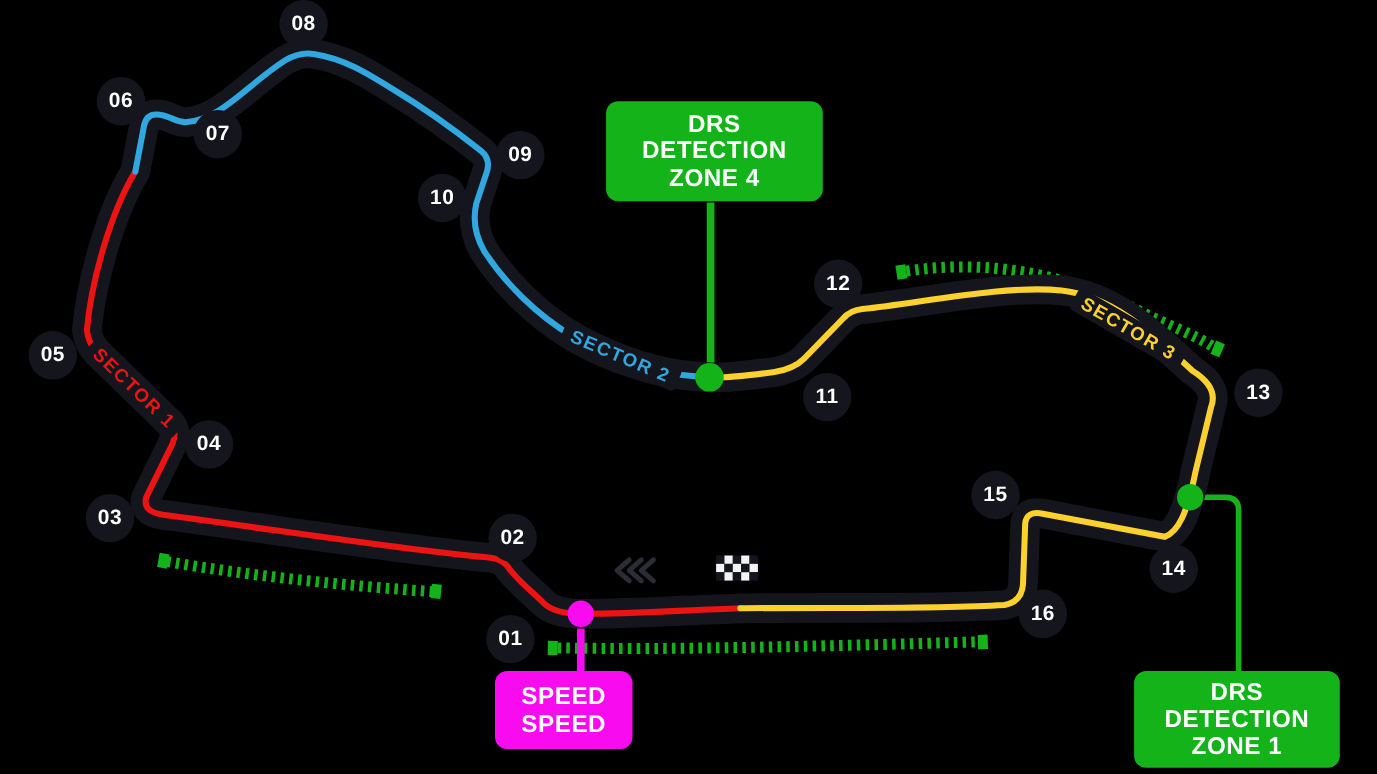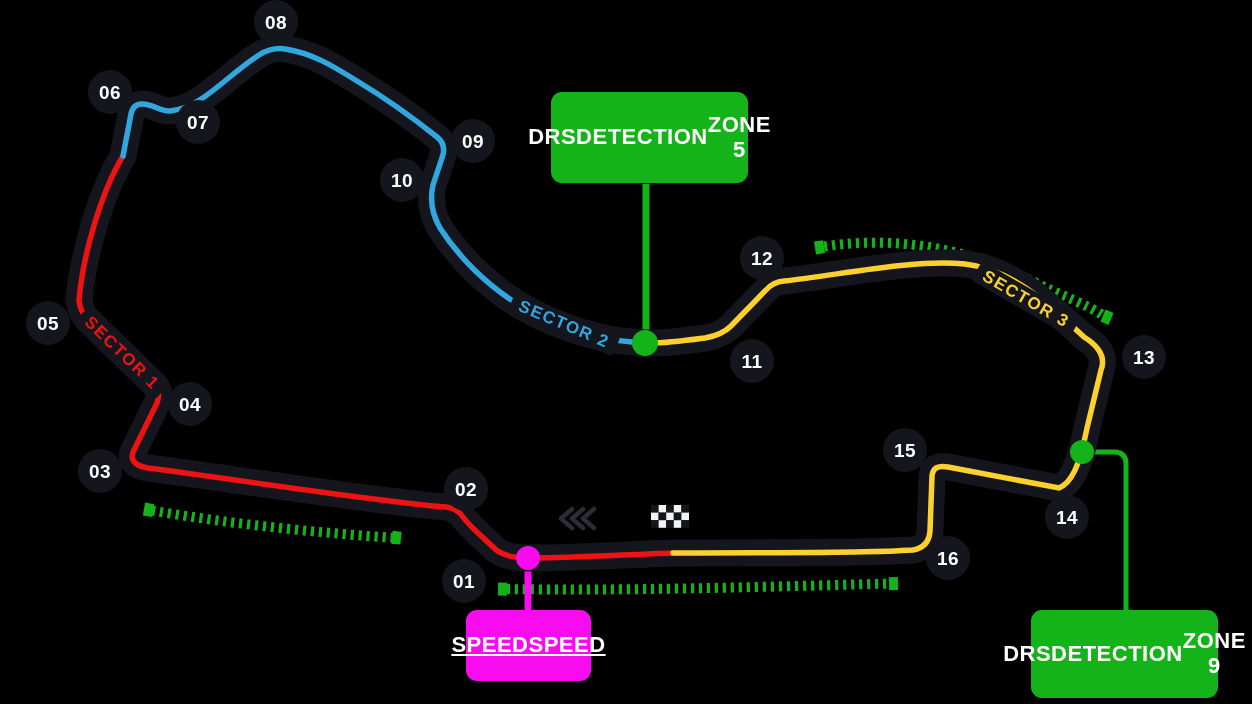--- a/index.html
+++ b/index.html
@@ -28,29 +28,29 @@
   .marker circle{fill:var(--track);}
   .marker text{fill:var(--label-text);font-size:19px;font-weight:700;letter-spacing:.5px;
     text-anchor:middle;dominant-baseline:central;}
   .sector-mask{fill:var(--track);}
   .sector-text{font-size:17px;font-weight:700;letter-spacing:1.5px;text-anchor:middle;dominant-baseline:central;}
   .sector-text.s1{fill:var(--sector1);}
   .sector-text.s2{fill:var(--sector2);}
   .sector-text.s3{fill:var(--sector3);}
   .chevrons{fill:none;stroke:var(--chevron);stroke-width:4.5;stroke-linecap:round;stroke-linejoin:round;}
   .callout{
-    position:absolute;border-radius:11px;display:flex;flex-direction:row;
+    position:absolute;border-radius:11px;display:flex;flex-direction:column;
     justify-content:center;align-items:center;color:var(--label-text);
     font-weight:700;text-align:center;line-height:1.12;letter-spacing:.5px;
   }
   .callout.green{background:var(--drs-green);font-size:22px;}
   .callout.magenta{background:var(--speed-trap);font-size:22px;}
   #drs-box-1{left:551px;top:92px;width:197px;height:91px;}
   #drs-box-2{left:1031px;top:610px;width:187px;height:88px;}
-  #speed-trap-box{left:466px;top:610px;width:125px;height:71px;text-decoration:underline;}
+  #speed-trap-box{left:450px;top:610px;width:125px;height:71px;}
 </style>
 </head>
 <body>
 
 <div class="stage">
 
   <svg width="1252" height="704" viewBox="0 0 1252 704">
 
     <g>
       <path class="drs-dash" d="M 152,510.5 C 230,524 320,533 396,538"></path>
@@ -209,24 +209,24 @@
       </g>
     <g class="marker" transform="translate(948,558)">
         <circle r="22"></circle>
         <text>16</text>
       </g>
   </svg>
 
   <div id="drs-box-1" class="callout green">
     <span>DRS</span>
     <span>DETECTION</span>
-    <span>ZONE 5</span>
+    <span>ZONE 4</span>
   </div>
   <div id="drs-box-2" class="callout green">
     <span>DRS</span>
     <span>DETECTION</span>
-    <span>ZONE 9</span>
+    <span>ZONE 1</span>
   </div>
   <div id="speed-trap-box" class="callout magenta">
     <span>SPEED</span>
     <span>SPEED</span>
   </div>
 </div>
 
 </body></html>

